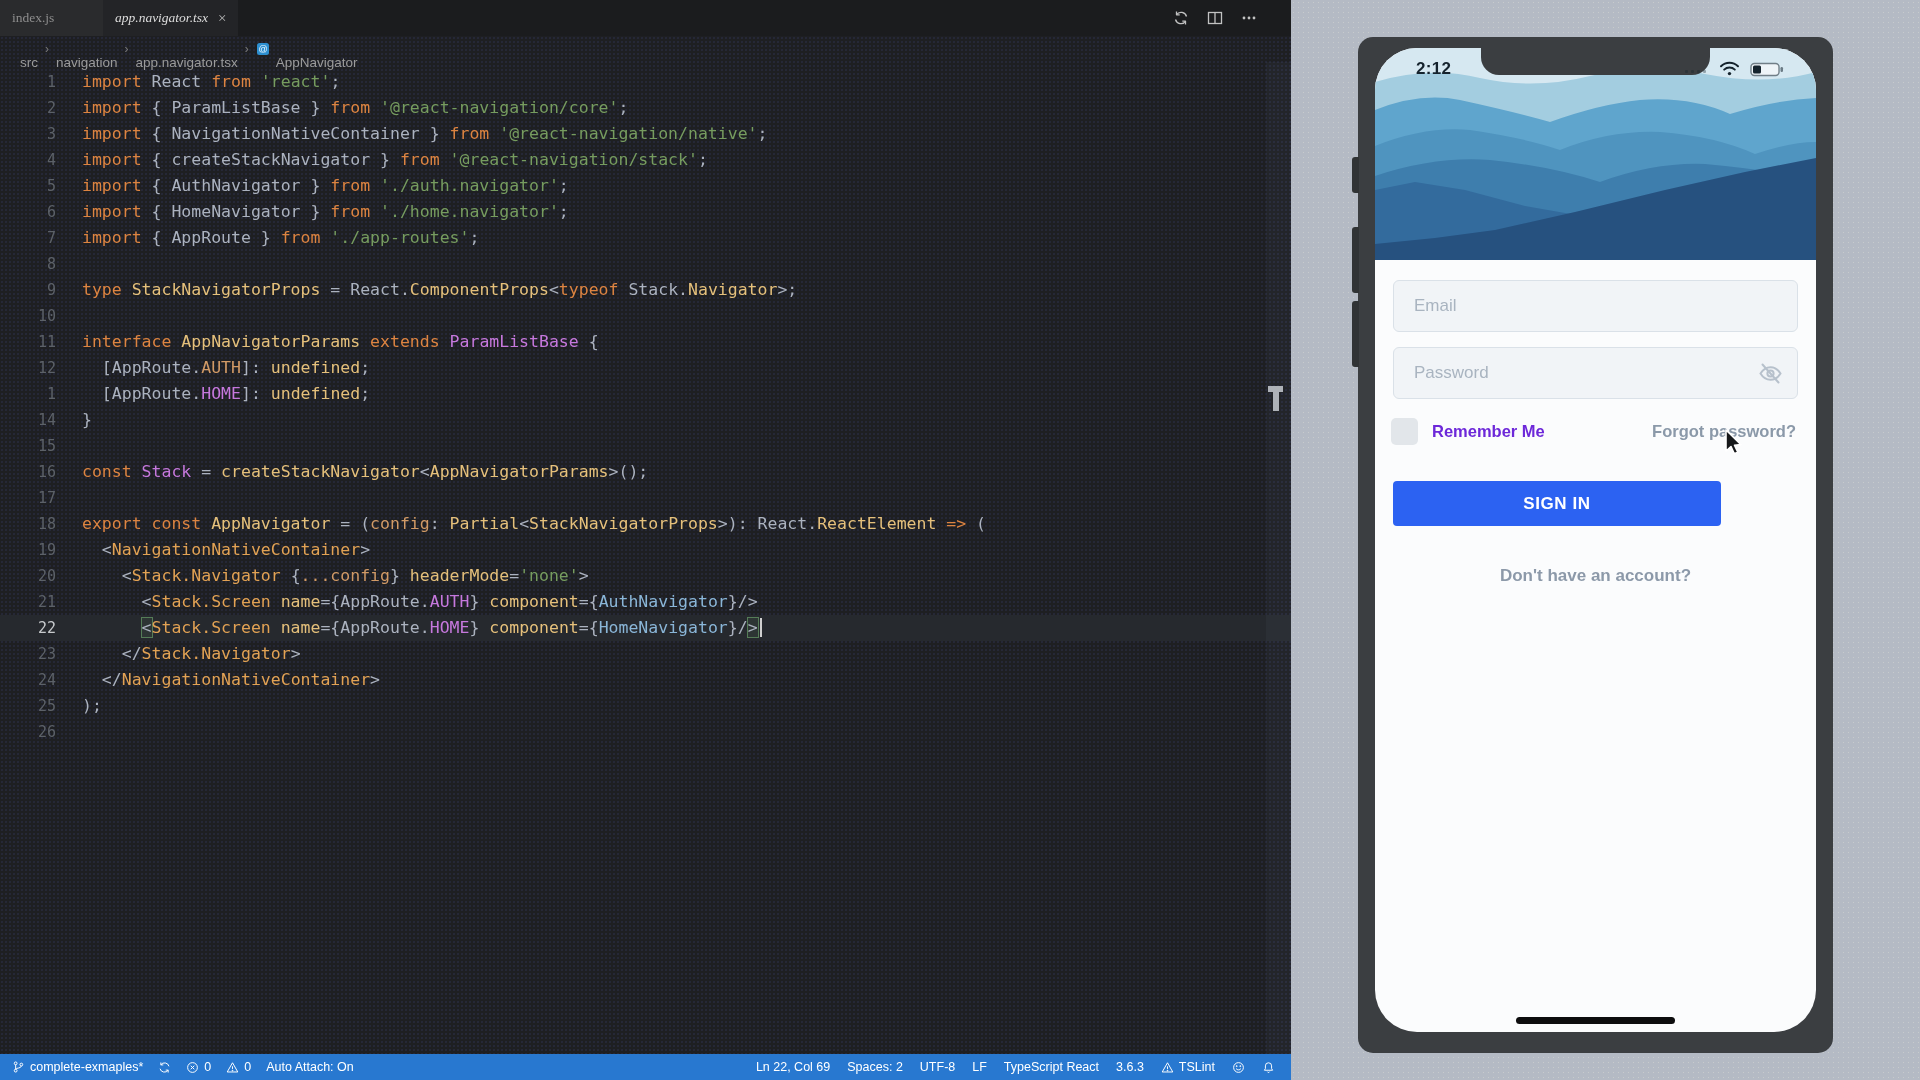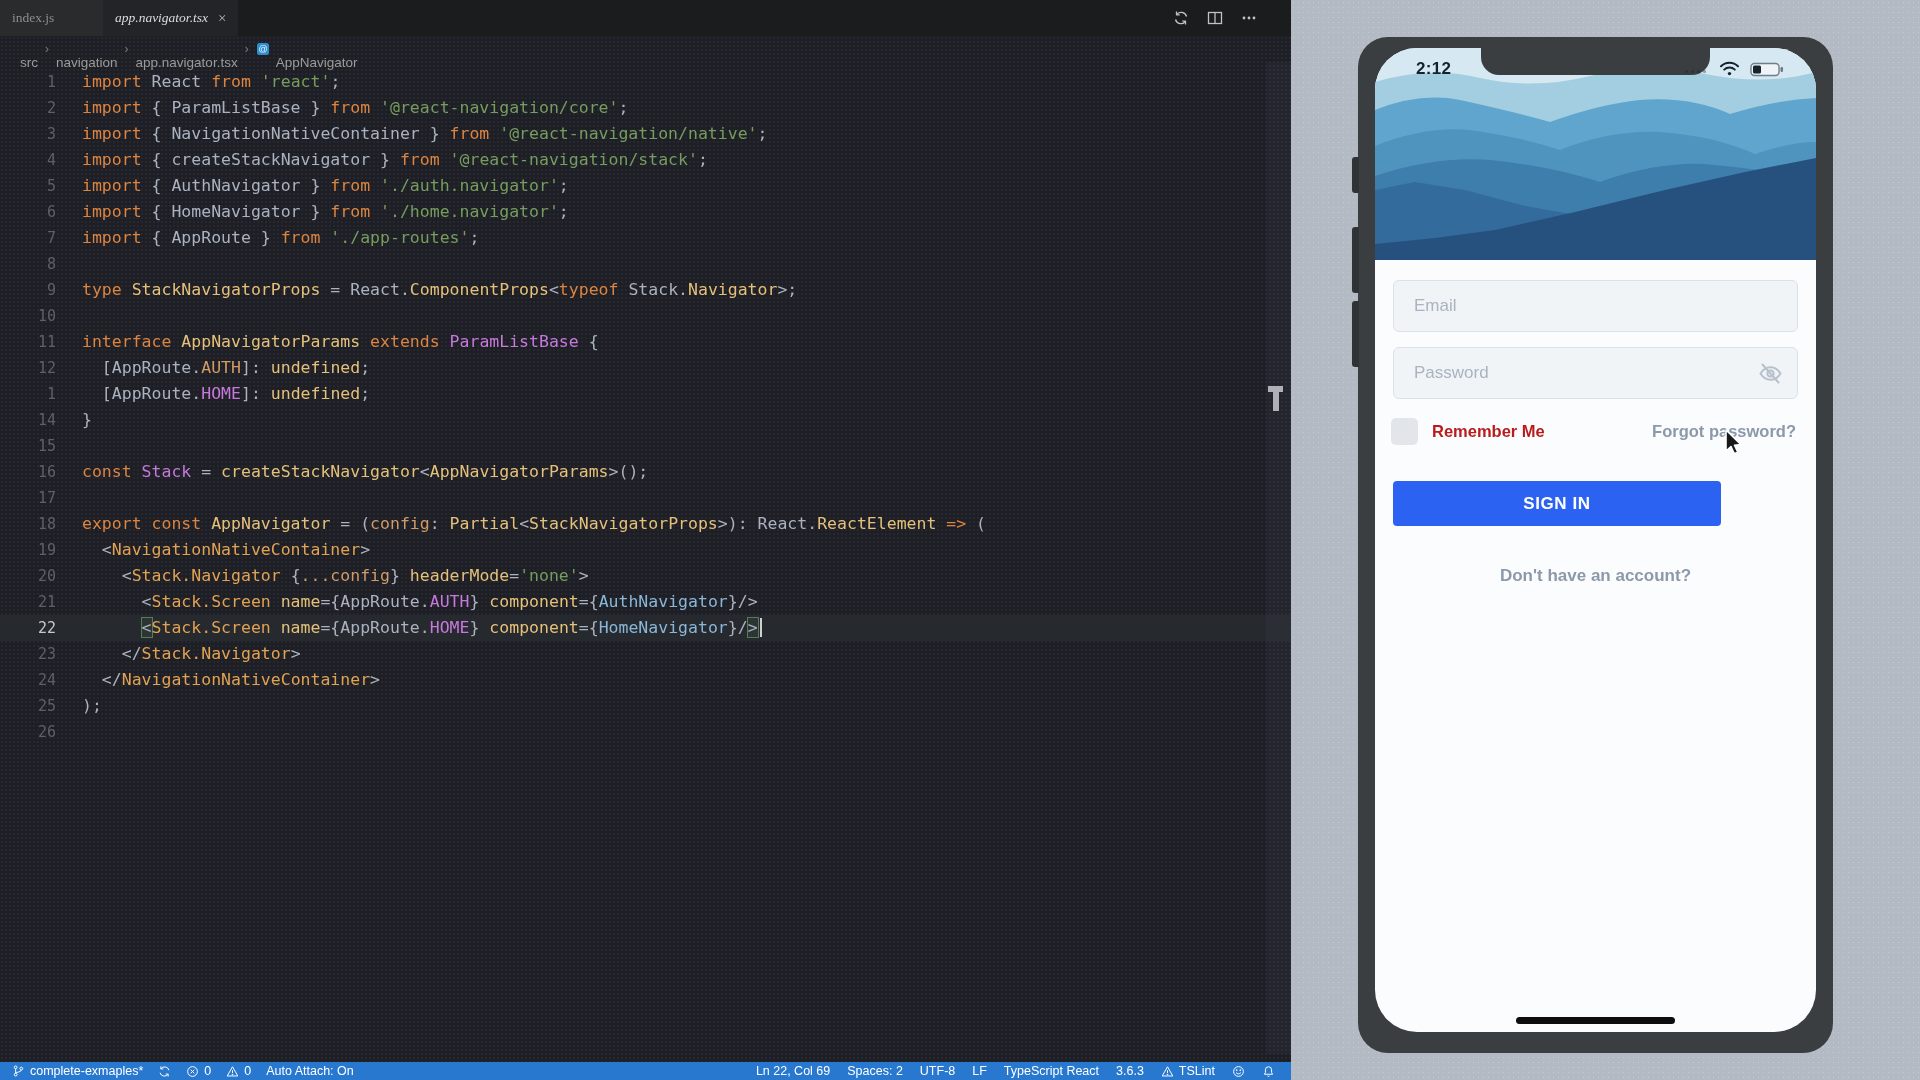--- a/index.html
+++ b/index.html
@@ -36,31 +36,31 @@
   .tk.g{color:#e2a254;}
   .tk.b{color:#8ab6d8;}
   .tk.m{color:#abb2bf;border:1px solid #557c57;background:rgba(90,130,90,0.14);margin:0 -1px;}
   .caret{display:inline-block;width:2px;height:19px;background:#cfcfcf;vertical-align:-4px;margin-left:2px;}
 
   .scroll-strip{position:absolute;right:0;top:62px;width:25px;height:992px;background:rgba(120,130,150,0.07);}
   .t-marker{position:absolute;left:1268px;top:386px;width:17px;height:26px;}
   .t-marker .h{position:absolute;left:0;top:0;width:15px;height:6px;background:#aeb2b8;}
   .t-marker .v{position:absolute;left:5px;top:0;width:6px;height:25px;background:#aeb2b8;}
 
-  .statusbar{position:absolute;left:0;bottom:0;width:1291px;height:18px;background:#2878d0;color:#fff;
+  .statusbar{position:absolute;left:0;bottom:0;width:1291px;height:26px;background:#2878d0;color:#fff;
     display:flex;align-items:center;font-size:12.5px;}
   .sb-left{display:flex;align-items:center;gap:15px;padding-left:12px;flex:1;}
   .sb-right{display:flex;align-items:center;gap:17px;padding-right:16px;margin-left:40px;}
   .sb-item{display:flex;align-items:center;gap:5px;cursor:pointer;white-space:nowrap;}
   .sb-item svg{display:block;}
 
   
   .panel{position:absolute;left:1291px;top:0;width:629px;height:1080px;background:#b4bac4;
     background-image:radial-gradient(circle, rgba(255,255,230,0.25) 0.7px, transparent 1px);background-size:5px 5px;}
-  .phone{position:absolute;left:67px;top:37px;width:475px;height:1016px;background:#3b3e41;border-radius:30px;}
+  .phone{position:absolute;left:67px;top:37px;width:475px;height:1016px;background:#3b3e41;border-radius:15px;}
   .side-btn{position:absolute;left:-6px;width:7px;background:#303335;border-radius:3px 0 0 3px;}
   .btn-mute{top:120px;height:36px;}
   .btn-volup{top:190px;height:66px;}
   .btn-voldn{top:264px;height:66px;}
   .screen{position:absolute;left:17px;top:11px;width:441px;height:984px;background:#fbfcfd;border-radius:42px;overflow:hidden;}
   .notch{position:absolute;left:106px;top:0;width:229px;height:27px;background:#3b3e41;border-radius:0 0 18px 18px;z-index:5;}
   .hero{position:absolute;left:0;top:0;width:441px;height:212px;}
   .p-status{position:absolute;left:0;top:0;width:441px;height:40px;z-index:6;}
   .p-time{position:absolute;left:41px;top:11px;font-size:17px;font-weight:700;color:#15232d;letter-spacing:.3px;}
   .p-dots{position:absolute;right:110px;top:22px;display:flex;gap:3px;opacity:.35;}
@@ -69,21 +69,21 @@
   .p-batt{position:absolute;right:32px;top:14px;}
 
   .form-label{position:absolute;font-weight:700;}
   .p-input{position:absolute;left:18px;width:405px;height:52px;box-sizing:border-box;background:#f1f4f7;border:1.5px solid #dae1e8;
     border-radius:6px;padding:0 20px;font-size:17px;color:#44505c;font-family:"Liberation Sans",sans-serif;outline:none;}
   .p-input::placeholder{color:#a9b4c0;opacity:1;}
   .input-email{top:232px;}
   .input-password{top:299px;}
   .eye{position:absolute;right:32px;top:312px;z-index:2;cursor:pointer;}
   .checkbox{position:absolute;left:16px;top:370px;width:27px;height:27px;background:#e2e6ea;border-radius:5px;cursor:pointer;}
-  .remember{left:57px;top:374px;font-size:16.5px;color:#b91c1c;cursor:default;}
+  .remember{left:57px;top:374px;font-size:16.5px;color:#6d28d9;cursor:default;}
   .forgot{position:absolute;right:20px;top:374px;font-size:16.5px;font-weight:700;color:#8b99a9;cursor:pointer;}
   .signin{position:absolute;left:18px;top:433px;width:328px;height:45px;background:#2c62f2;border:none;border-radius:4px;
     color:#fff;font-size:17px;font-weight:700;letter-spacing:.6px;font-family:"Liberation Sans",sans-serif;cursor:pointer;}
   .no-account{position:absolute;left:0;top:518px;width:441px;text-align:center;font-size:17px;font-weight:700;color:#8c99a9;cursor:pointer;}
   .home-ind{position:absolute;left:141px;top:969px;width:159px;height:7px;background:#0d0d0e;border-radius:4px;cursor:pointer;}
 
   .mouse-cursor{position:absolute;left:432px;top:428px;z-index:20;pointer-events:none;}
 </style>
 </head>
 <body>

